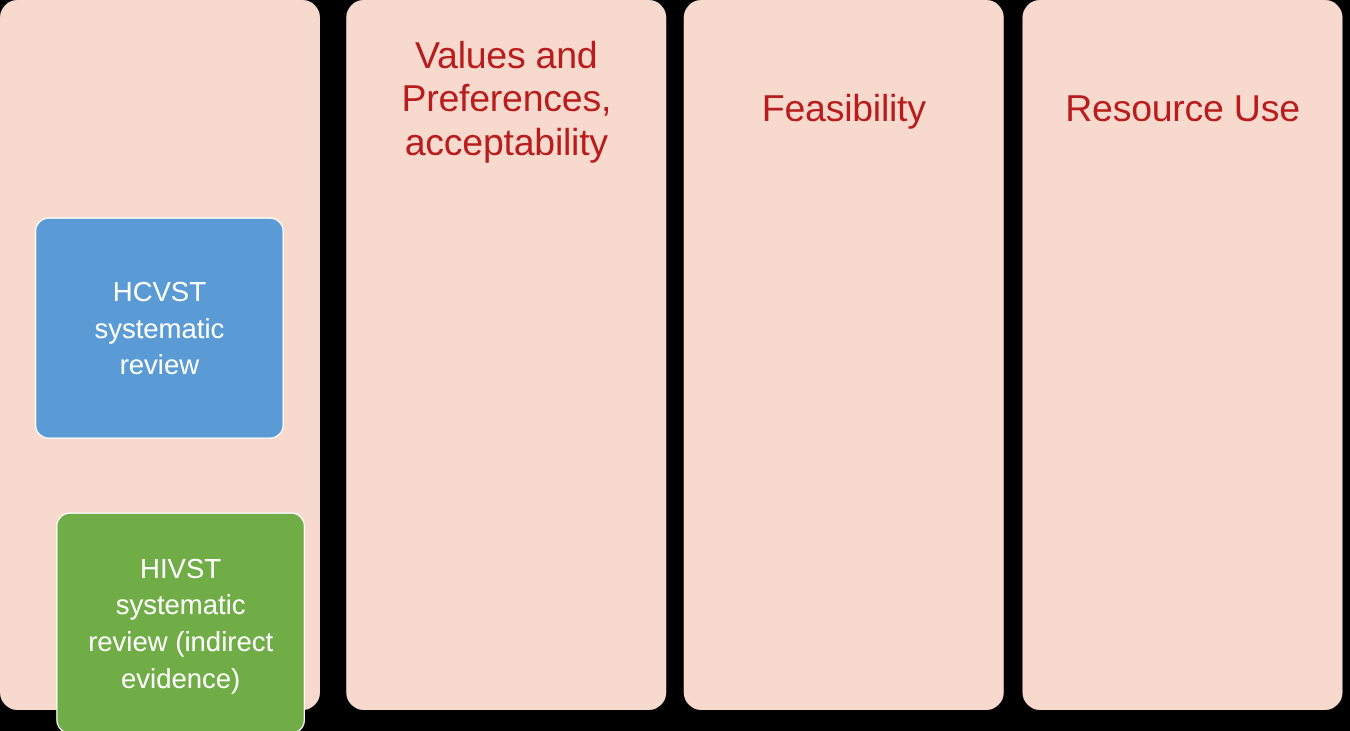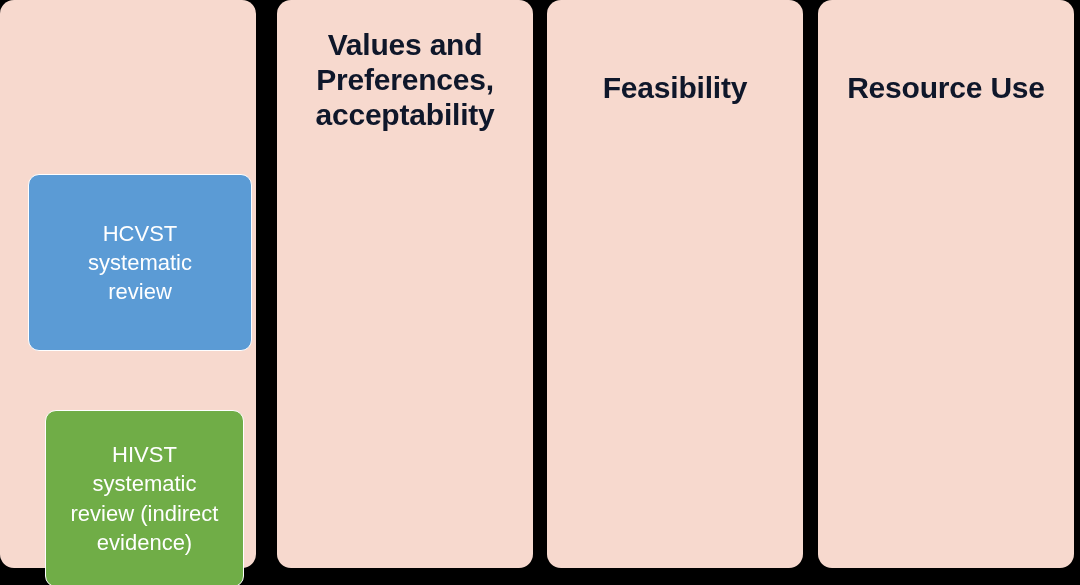--- a/index.html
+++ b/index.html
@@ -34,24 +34,24 @@
   .col-3 { left: 547px; width: 256px; }
   .col-4 { left: 818px; width: 256px; }
 
   .col-heading {
     position: absolute;
     left: 0;
     width: 100%;
     box-sizing: border-box;
     padding: 0 8px;
     text-align: center;
-    font-weight: bold;
+    font-weight: normal;
     font-size: 30px;
     line-height: 1.17;
-    color: #0f172a;
+    color: #b91c1c;
     letter-spacing: -0.2px;
   }
 
   .heading-1 { top: 70px; }
   .heading-2 { top: 27px; }
   .heading-3 { top: 70px; }
   .heading-4 { top: 70px; }
 
   .card {
     position: absolute;
@@ -68,21 +68,21 @@
     padding: 4px 8px;
   }
 
   .card-text {
     display: block;
     width: 100%;
     white-space: pre-line;
   }
 
   
-  .c1-blue  { left: 28px; top: 174px; width: 224px; height: 177px; }
+  .c1-blue  { left: 28px; top: 174px; width: 199px; height: 177px; }
   .c1-green { left: 45px; top: 378px; width: 199px; height: 177px; margin-top: 32px; }
 
   
   .c2-blue   { left: 303px; top: 174px; width: 203px; height: 114px; }
   .c2-orange { left: 303px; top: 308px; width: 203px; height: 113px; }
   .c2-green  { left: 303px; top: 441px; width: 203px; height: 114px; }
 
   .fill-blue   { background: #5B9BD5; }
   .fill-green  { background: #70AD47; }
   .fill-orange { background: #ED7D31; }

